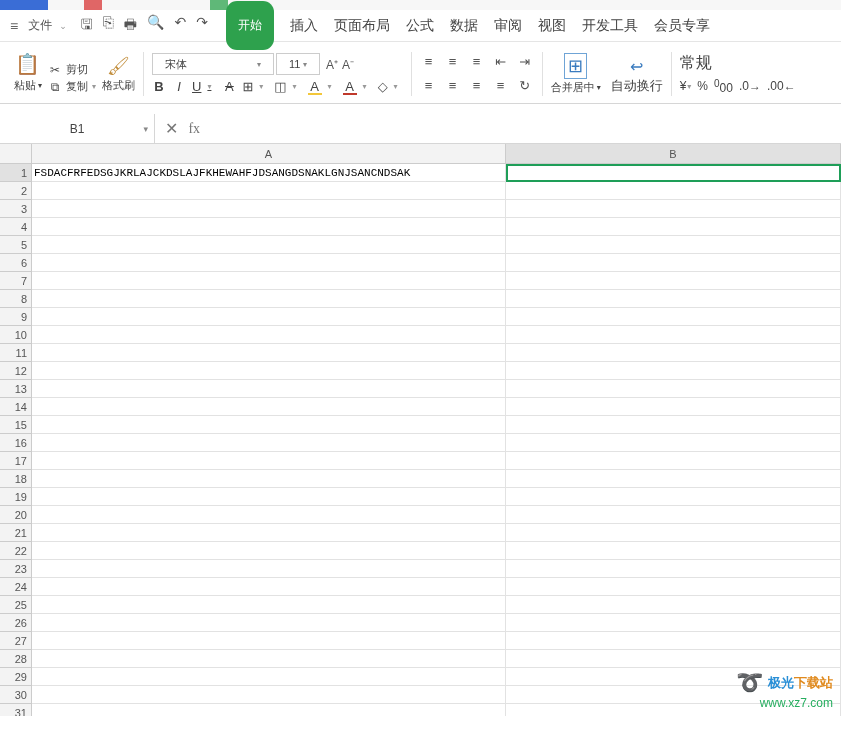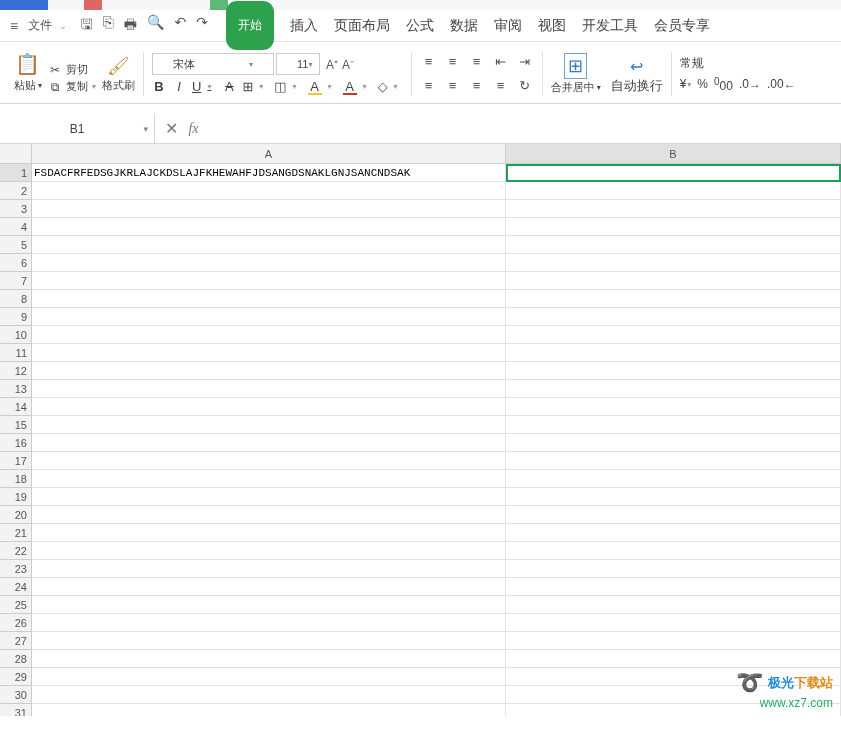--- a/index.html
+++ b/index.html
@@ -32,21 +32,21 @@
 .ribbon-sep { width: 1px; height: 44px; background: #e0e0e0; margin: 0 2px; }
 .paste-big { display: flex; flex-direction: column; align-items: center; justify-content: flex-end; gap: 2px; padding-bottom: 2px; }
 .paste-big .icon { font-size: 20px; color: #e07b2e; }
 .paste-big .lbl { font-size: 11px; display: flex; align-items: center; gap: 2px; }
 .mini-row { display: flex; align-items: center; gap: 4px; font-size: 11px; padding: 1px 0; }
 .mini-row .ic { font-size: 12px; width: 14px; text-align: center; }
 .brush { display: flex; flex-direction: column; align-items: center; gap: 1px; padding-bottom: 2px; }
 .brush .icon { font-size: 18px; color: #c28e3d; }
 .brush .lbl { font-size: 11px; }
 .font-top { display: flex; gap: 2px; align-items: center; }
-.sel { border: 1px solid #ccc; height: 22px; font-size: 11px; display: flex; align-items: center; padding: 0 20px; background: #fff; }
+.sel { border: 1px solid #ccc; height: 22px; font-size: 11px; display: flex; align-items: center; padding: 0 12px; background: #fff; }
 .sel .chev { font-size: 8px; color: #888; margin-left: auto; }
 .fontname { width: 122px; }
 .fontsize { width: 44px; }
 .fstool { display: flex; gap: 4px; margin-left: 4px; color: #555; align-items: center; }
 .fstool span { font-size: 12px; }
 .font-bot { display: flex; gap: 6px; align-items: center; margin-top: 4px; color: #444; }
 .font-bot span { font-size: 13px; min-width: 14px; text-align: center; }
 .font-bot .dd { display: inline-flex; align-items: center; gap: 1px; }
 .font-bot .dd .chev { font-size: 8px; color: #999; }
 .underline-a { position: relative; display: inline-block; width: 14px; text-align: center; }
@@ -55,32 +55,32 @@
 .fnt-r::after { background: #c0392b; }
 .align-grid { display: grid; grid-template-columns: repeat(5, 18px); grid-template-rows: 20px 20px; gap: 4px 6px; color: #555; align-items: center; }
 .align-grid span { font-size: 13px; text-align: center; }
 .merge-col { display: flex; flex-direction: column; align-items: center; gap: 1px; }
 .merge-col .icon { font-size: 18px; color: #3a7bbf; border: 1px solid #6fa4d6; padding: 1px 3px; }
 .merge-col .lbl { font-size: 11px; display: flex; align-items: center; gap: 2px; }
 .wrap-col { display: flex; flex-direction: column; align-items: center; gap: 1px; }
 .wrap-col .icon { font-size: 16px; color: #3a7bbf; }
 .wrap-col .lbl { font-size: 13px; }
 .numfmt { display: flex; flex-direction: column; gap: 4px; }
-.numfmt .top { font-size: 12px; color: #444; }
+.numfmt .top { font-size: 16px; color: #444; }
 .numfmt .bot { display: flex; gap: 6px; color: #444; font-size: 12px; align-items: center; }
 .numfmt .bot .dd { display: inline-flex; align-items: center; gap: 1px; }
 .numfmt .bot .chev { font-size: 8px; color: #999; }
 
 
 .fx-row { height: 30px; border-bottom: 1px solid #d6d6d6; display: flex; align-items: center; margin-top: 10px; }
 .name-box { width: 155px; height: 100%; border-right: 1px solid #d6d6d6; display: flex; align-items: center; padding: 0 6px; position: relative; }
 .name-box input { border: none; outline: none; width: 100%; text-align: center; font-size: 12px; color: #444; }
 .name-box .chev { position: absolute; right: 6px; font-size: 9px; color: #888; }
 .fx-icons { display: flex; align-items: center; gap: 10px; padding: 0 10px; color: #777; }
-.fx-icons .fx { font-style: italic; font-family: "Times New Roman", serif; font-size: 14px; }
+.fx-icons .fx { font-family: "Times New Roman", serif; font-size: 14px; }
 .formula-input { flex: 1; height: 100%; border: none; outline: none; font-size: 12px; padding: 0 4px; }
 
 
 .grid-area { position: relative; height: 572px; overflow: hidden; }
 .corner { position: absolute; left: 0; top: 0; width: 32px; height: 20px; background: #f3f3f3; border-right: 1px solid #ccc; border-bottom: 1px solid #ccc; }
 .col-headers { position: absolute; left: 32px; top: 0; right: 0; height: 20px; display: flex; }
 .col-h { background: #f3f3f3; border-right: 1px solid #ccc; border-bottom: 1px solid #ccc; height: 20px; display: flex; align-items: center; justify-content: center; font-size: 11px; color: #555; }
 .col-h.colA { width: 474px; }
 .col-h.colB { width: 335px; background: #e1e1e1; }
 .row-headers { position: absolute; left: 0; top: 20px; width: 32px; }

